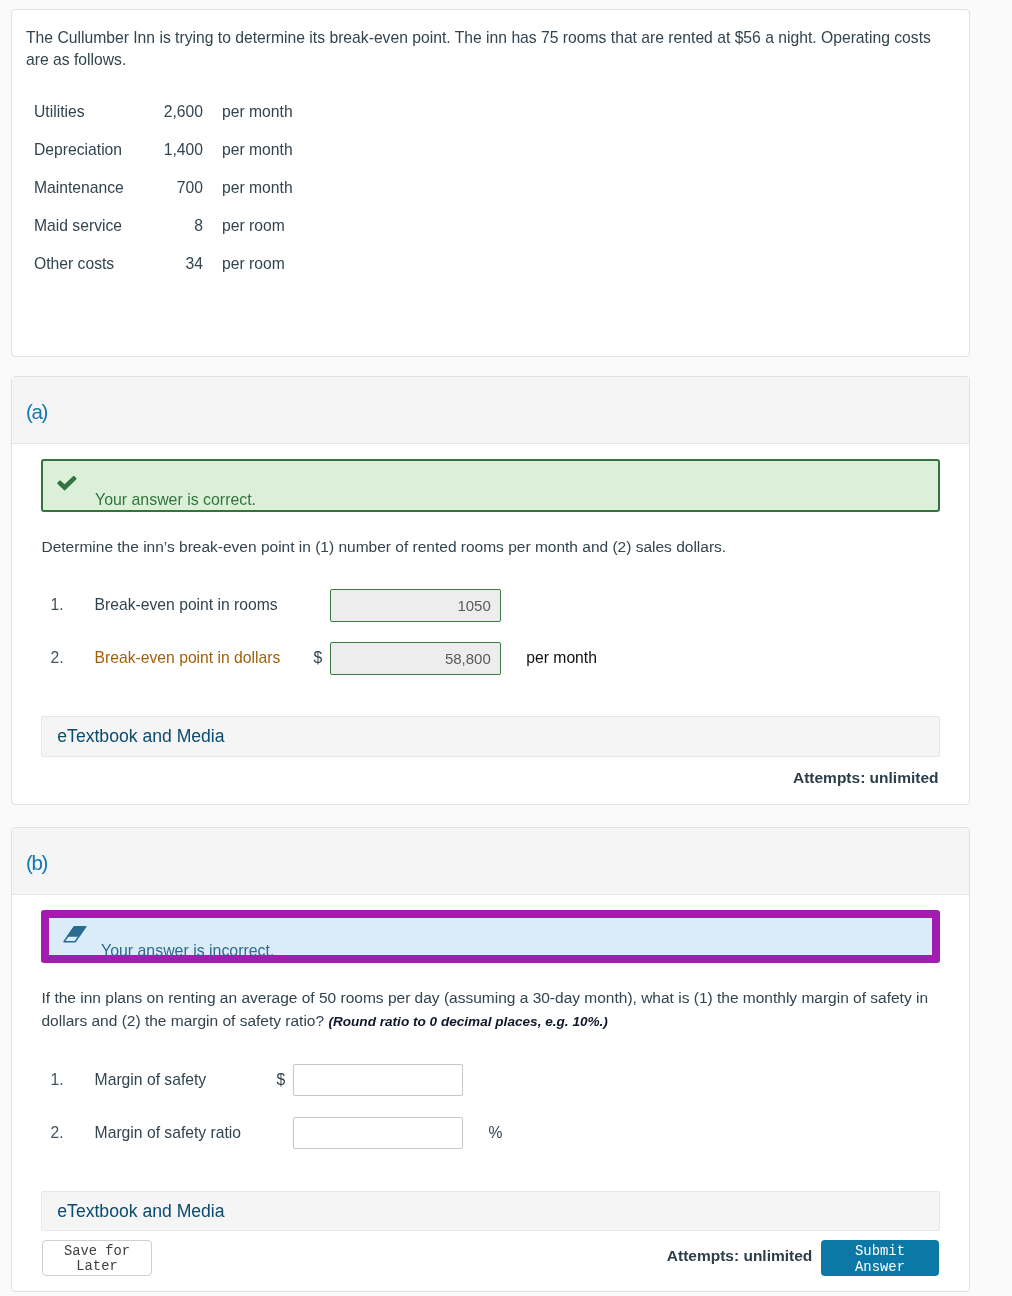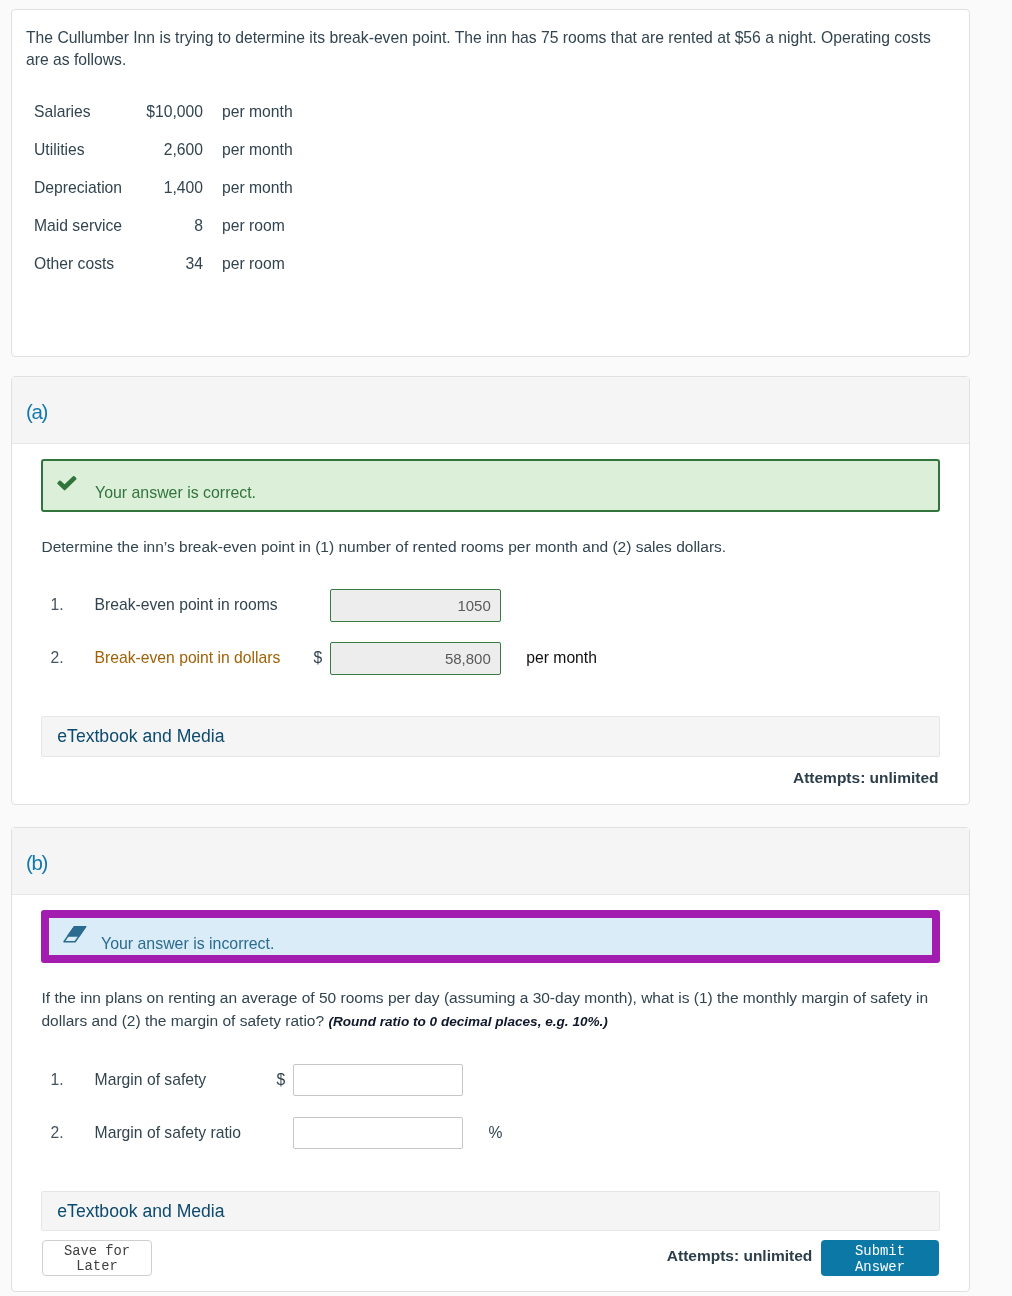--- a/index.html
+++ b/index.html
@@ -19,21 +19,21 @@
   .sec-head{background:#f5f5f5;border-bottom:1px solid #e6e6e6;height:67px;box-sizing:border-box;
             display:flex;align-items:flex-start;padding:25px 0 0 14px;}
   .sec-letter{color:#1478b0;font-size:20.5px;line-height:1;letter-spacing:-1.4px;}
   .sec-body{padding:15px 0 0 0;}
 
   .alert{margin-left:29px;margin-right:28.6px;height:53px;box-sizing:border-box;border-radius:3px;
          display:flex;align-items:center;}
   .alert-ok{background:#dcefd9;border:2px solid #31753c;}
   .alert-no{background:#d9ecf7;border:8px solid #a21caf;}
   .alert-icon{width:38px;padding-left:14px;display:flex;justify-content:flex-start;align-items:center;position:relative;top:-2px;}
-  .alert-text{font-size:15.9px;position:relative;top:7px;}
+  .alert-text{font-size:15.9px;position:relative;top:14px;}
   .alert-ok .alert-text{color:#31753c;}
   .alert-no .alert-text{color:#2b6b8f;}
 
   .q-text{margin:24px 0 0 29.5px;font-size:15.5px;line-height:22.2px;width:891px;}
   .q-red{color:#0f172a;font-weight:bold;font-style:italic;font-size:13.6px;}
 
   .rows{margin-top:20.7px;padding-left:0;}
   .row{display:flex;align-items:center;height:53px;white-space:nowrap;}
   .row-num{width:82.6px;padding-left:38.6px;box-sizing:border-box;font-size:15.7px;color:#45545e;}
   .row-label{width:219px;font-size:15.7px;}
@@ -56,32 +56,32 @@
   .btn-submit{width:118px;height:36px;background:#0b78a5;color:#fff;font-size:13.9px;border:none;padding-top:2.5px;box-sizing:border-box;}
 </style>
 </head>
 <body>
 
 <div class="card" id="card-intro">
   <p class="intro-p">The Cullumber Inn is trying to determine its break-even point. The inn has 75 rooms that are rented at $56 a night. Operating costs are as follows.</p>
   <table class="cost-table">
       <tbody id="cost-rows">
         <tr>
-          <td class="ct-name">Salaries</td>
-          <td class="ct-val">$10,000</td>
-          <td class="ct-unit">per month</td>
-        </tr>
-        <tr>
           <td class="ct-name">Utilities</td>
           <td class="ct-val">2,600</td>
           <td class="ct-unit">per month</td>
         </tr>
         <tr>
           <td class="ct-name">Depreciation</td>
           <td class="ct-val">1,400</td>
+          <td class="ct-unit">per month</td>
+        </tr>
+        <tr>
+          <td class="ct-name">Maintenance</td>
+          <td class="ct-val">700</td>
           <td class="ct-unit">per month</td>
         </tr>
         <tr>
           <td class="ct-name">Maid service</td>
           <td class="ct-val">8</td>
           <td class="ct-unit">per room</td>
         </tr>
         <tr>
           <td class="ct-name">Other costs</td>
           <td class="ct-val">34</td>

